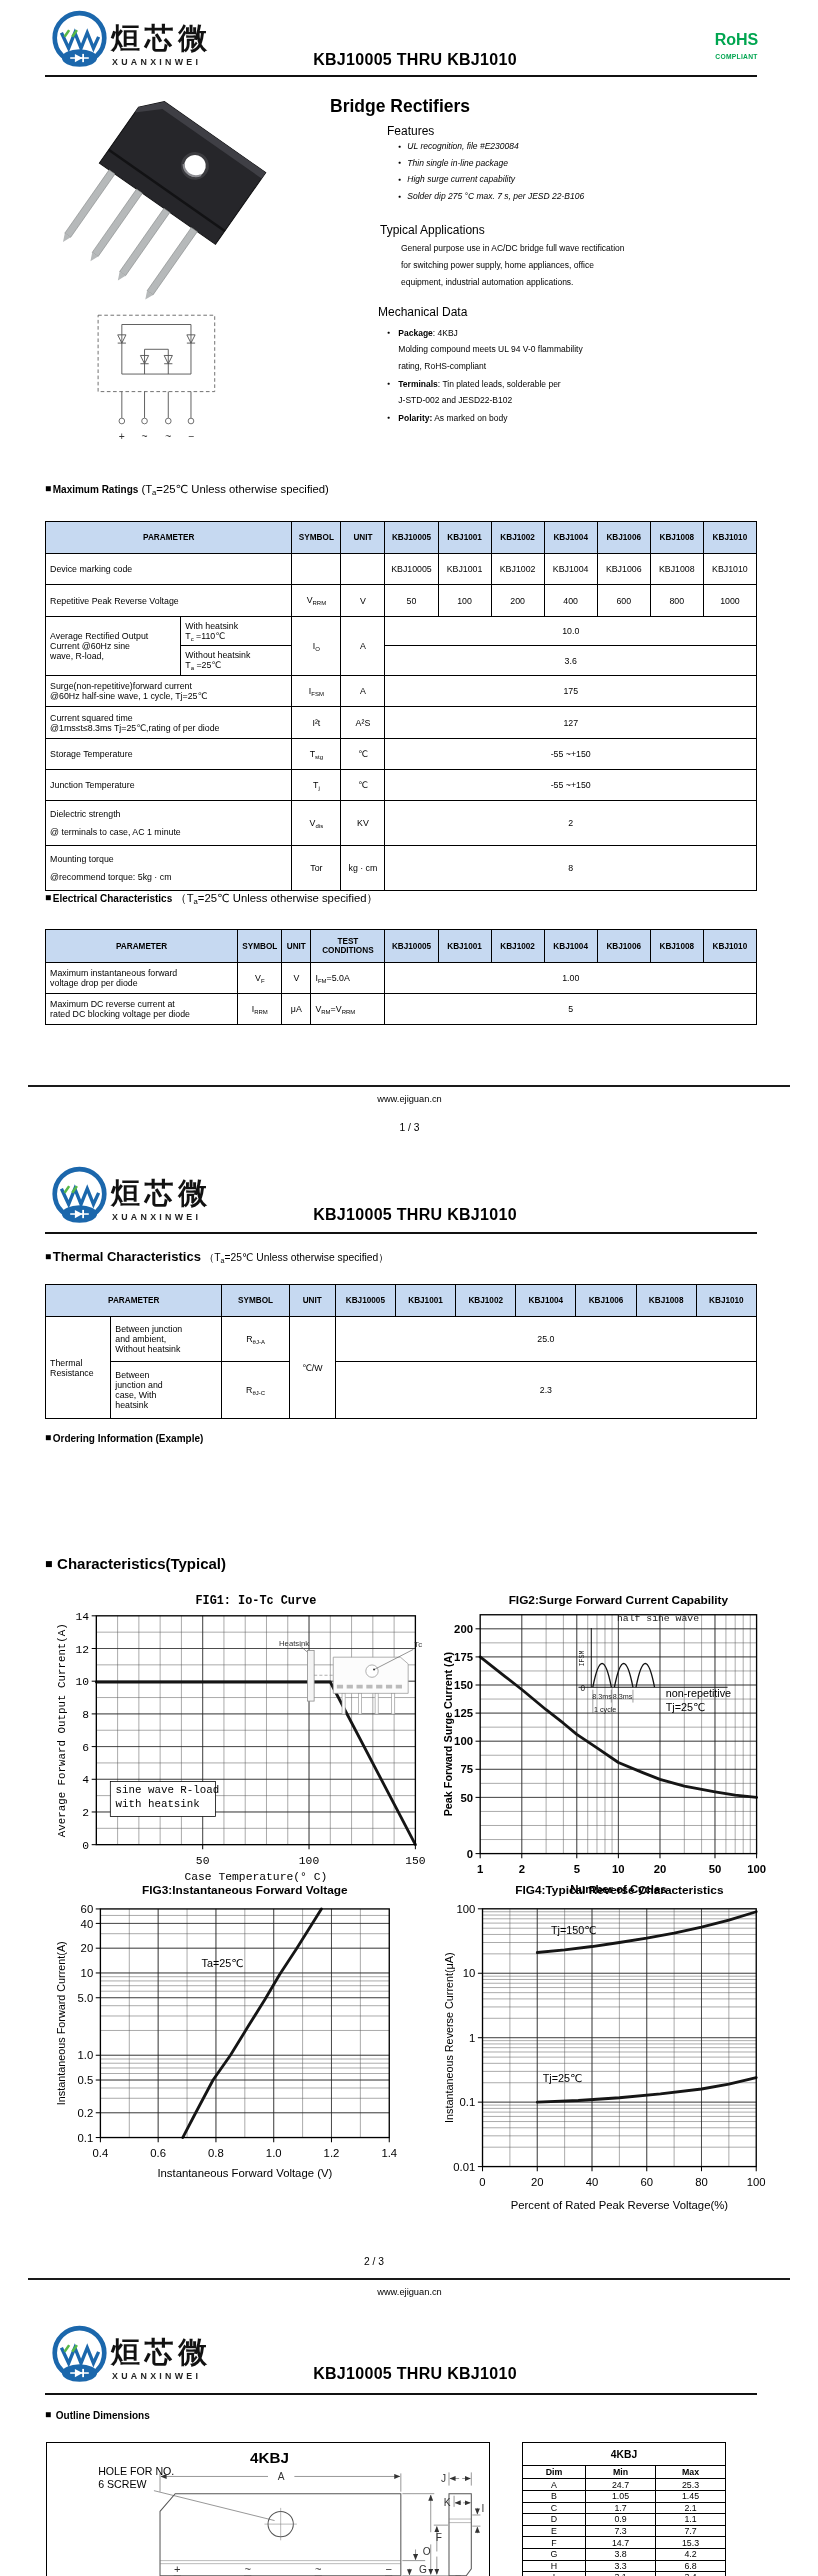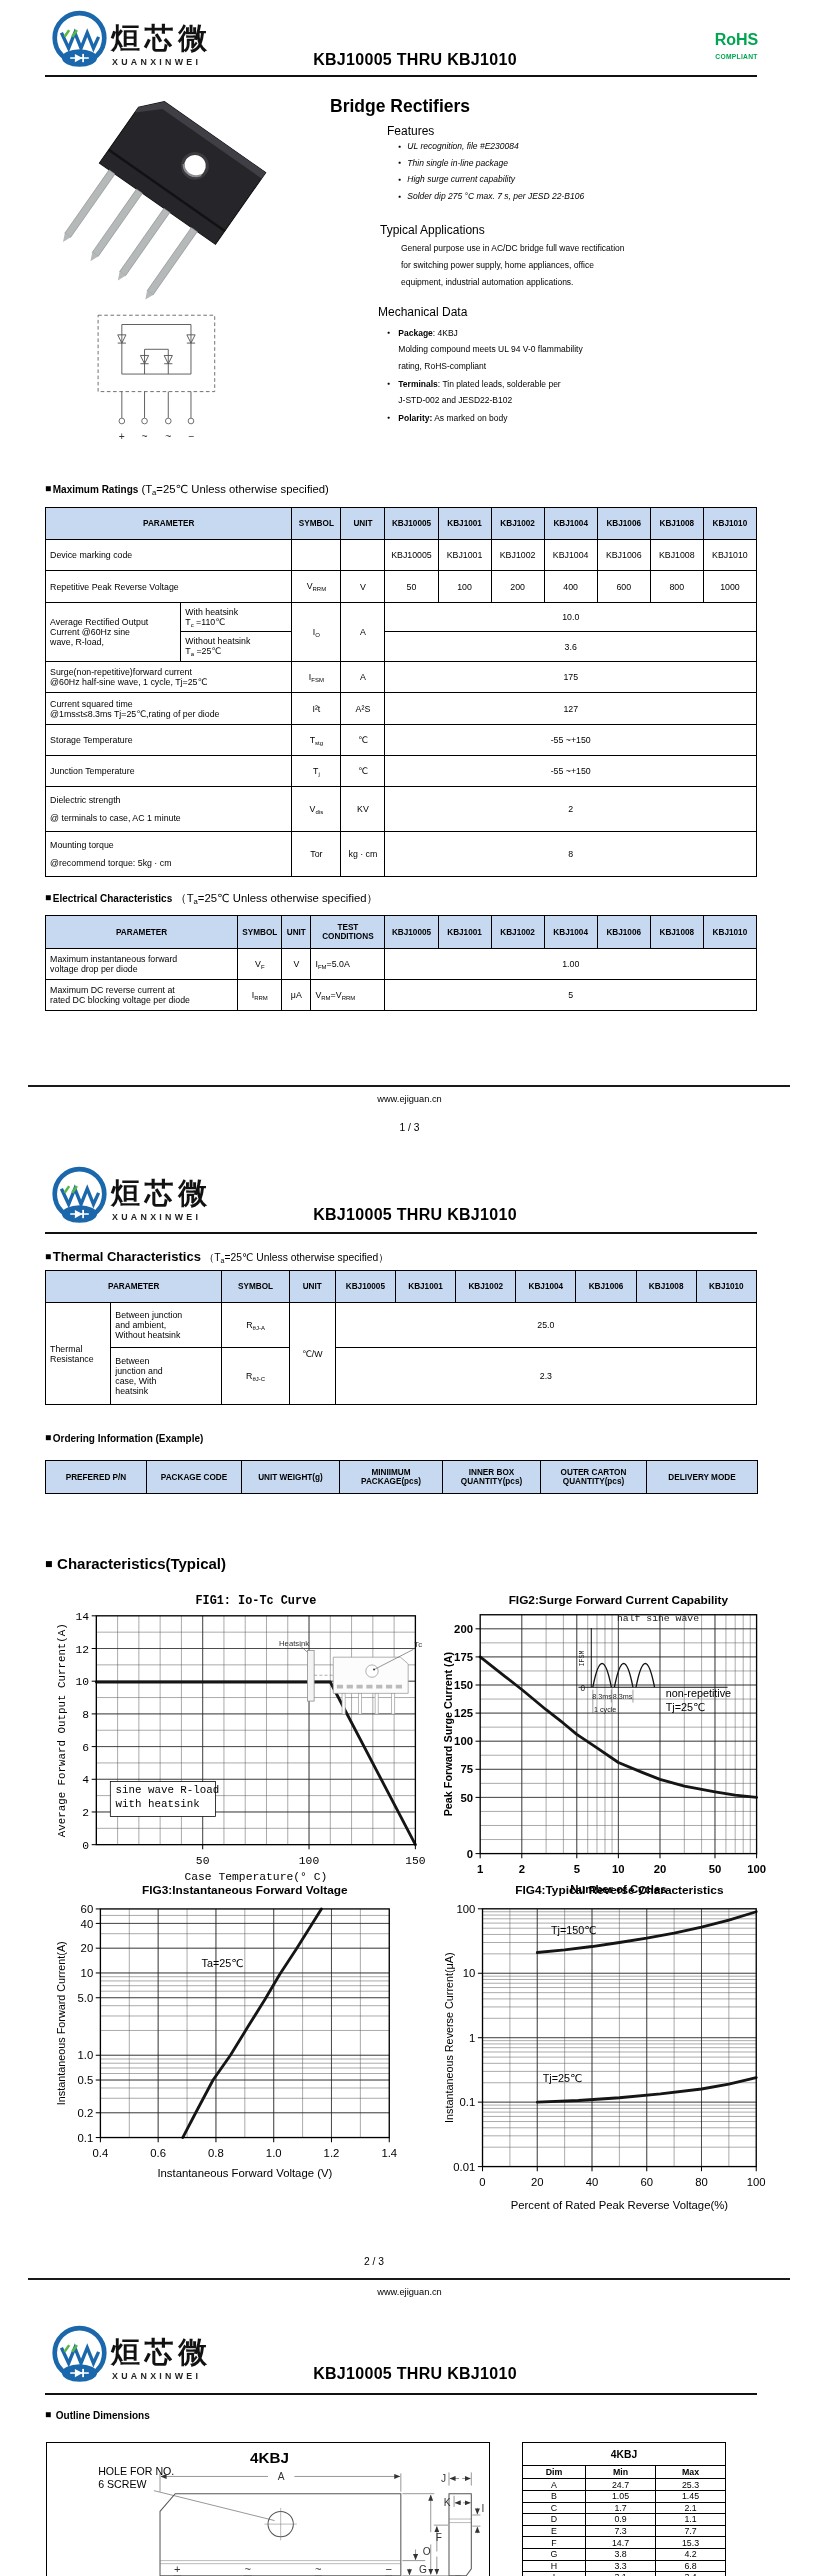--- a/index.html
+++ b/index.html
@@ -23,21 +23,21 @@
   .plines div{font-size:8.5px;line-height:17px;}
   .mech-item{font-size:8.5px;line-height:16.7px;}
   .mech-item .blt{display:inline-block;width:11.3px;font-size:5.2px;vertical-align:1.5px;}
   
   .sec-head{white-space:nowrap;}
   .sq{font-size:10.3px;margin-right:1.5px;vertical-align:1px;}
   .sec{font-weight:bold;font-size:10px;}
   .cond{font-weight:normal;font-size:11.3px;margin-left:3.1px;}
   .sb{font-size:0.68em;vertical-align:-0.28em;}
   
-  table.dtable{position:absolute;border-collapse:collapse;table-layout:fixed;border:1.5px solid #000;}
+  table.dtable{position:absolute;border-collapse:collapse;table-layout:fixed;border:1.5px solid #000;margin-top:14px;}
   .dtable th,.dtable td{border-style:solid;border-color:#000;border-width:1.2px 0.7px;overflow:hidden;
     font-size:8.8px;text-align:center;vertical-align:middle;padding:1px 2.1px;}
   .dtable th{background:#c6d9f1;font-weight:bold;font-size:8.2px;}
   .dtable td.pl{text-align:left;padding-left:4.1px;}
   .dtable th.pre,.dtable td.pre{white-space:pre-line;}
   
   table.xtable{position:absolute;border-collapse:collapse;table-layout:fixed;border:1.3px solid #000;}
   .xtable th,.xtable td{border:0.8px solid #000;font-size:8.8px;text-align:center;vertical-align:middle;padding:0 2.1px;}
   .xtable th{font-weight:bold;background:#fff;}
   
@@ -418,32 +418,20 @@
   <colgroup>
     <col style="width:101px">
       <col style="width:95px">
       <col style="width:98px">
       <col style="width:103px">
       <col style="width:98px">
       <col style="width:106px">
       <col style="width:111px">
   </colgroup>
   <tbody>
-      <tr style="height:33px" class="pre">
-        <th>PREFERED P/N</th>
-        <th>PACKAGE CODE</th>
-        <th>UNIT WEIGHT(g)</th>
-        <th class="pre">MINIIMUM
-PACKAGE(pcs)</th>
-        <th class="pre">INNER BOX
-QUANTITY(pcs)</th>
-        <th class="pre">OUTER CARTON
-QUANTITY(pcs)</th>
-        <th>DELIVERY MODE</th>
-      </tr>
 </tbody>
   </table>
 
 <div class="abs sec-head" style="left:45px;top:1555px">
   <span class="sq" style="font-size:12.4px">■</span><span class="sec" style="font-size:15px;margin-left:3.1px">Characteristics(Typical)</span>
 </div>
 
 <div class="chart" id="fig1" style="left: 52px; top: 1590px; width: 384px; height: 298px;">
   <svg id="fig1-svg" viewBox="0 0 745 578" width="384" height="298">
       <line x1="127.26666666666667" y1="50" x2="127.26666666666667" y2="494" stroke="#5a5a5a" stroke-width="1"></line>

